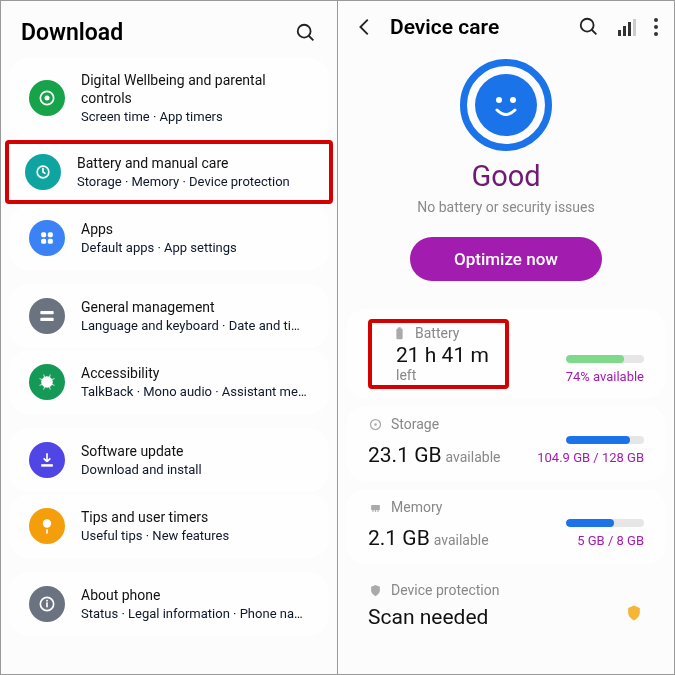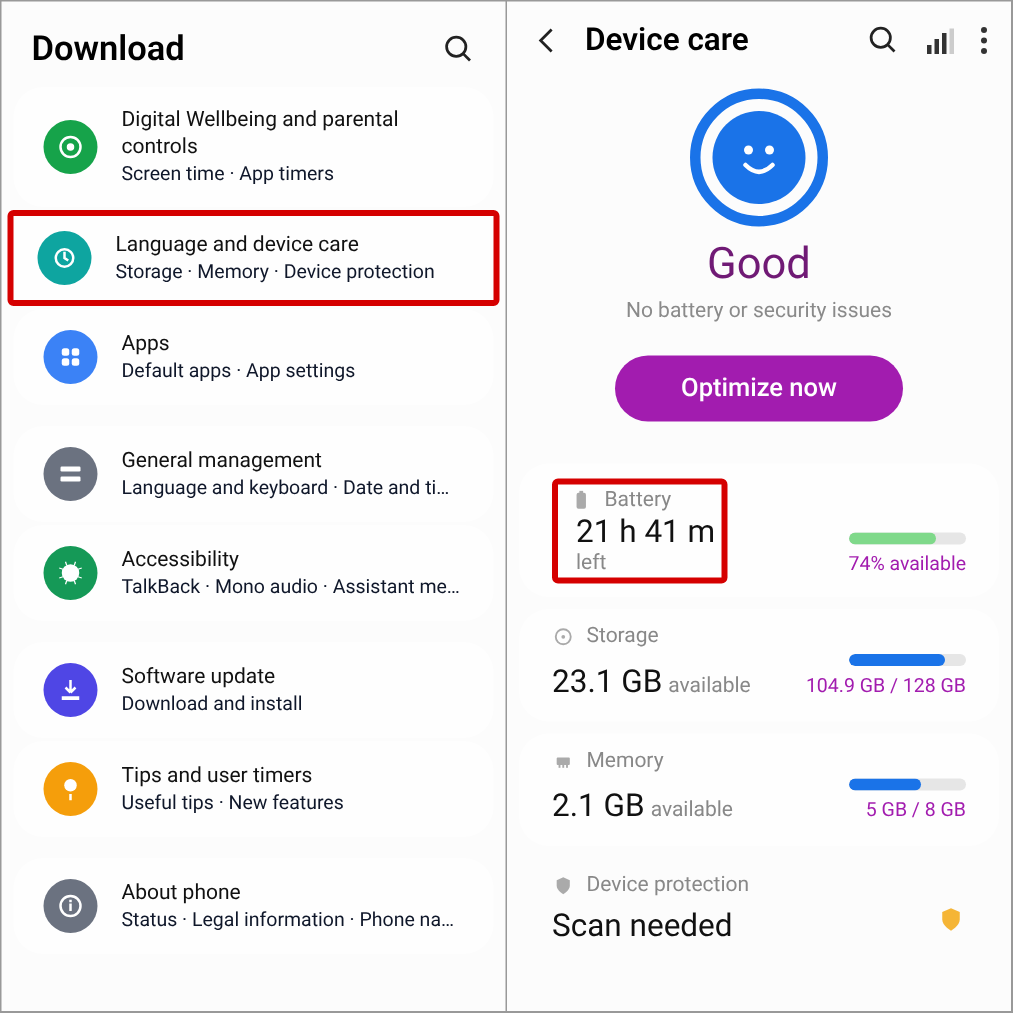--- a/index.html
+++ b/index.html
@@ -29,21 +29,21 @@
     .optbtn { display:block; margin:14px auto 24px; background:#a21caf; color:#fff; border:none; border-radius:26px; padding:12px 44px; font-size:17px; font-weight:500; }
     .metric { padding:10px 22px 14px; border-radius:20px; background:#fefefe; margin:4px 8px; }
     .metric.flat{ background:transparent; }
     .mrow1 { display:flex; align-items:center; gap:8px; color:#888; font-size:14px; }
     .mrow2 { display:flex; align-items:baseline; justify-content:space-between; margin-top:4px; }
     .mval { font-size:21px; color:#111; }
     .munit { font-size:14px; color:#888; margin-left:4px; }
     .mright { font-size:13px; color:#a21caf; white-space:nowrap; }
     .bar { width:78px; height:8px; border-radius:4px; background:#e6e6e6; margin-bottom:6px; margin-left:auto; position:relative; overflow:hidden; }
     .barf { position:absolute; left:0; top:0; bottom:0; border-radius:4px; }
-    .hl2 { border:4px solid #d50000; border-radius:4px; padding:2px 8px; display:inline-block;text-align:right; }
+    .hl2 { border:4px solid #d50000; border-radius:4px; padding:2px 20px; display:inline-block;text-align:right; }
     .sig { display:inline-flex; align-items:flex-end; gap:2px; height:18px; }
     .sig span{ width:3px; background:#333; }
     .dots { display:inline-flex; flex-direction:column; gap:3px; }
     .dots span{ width:4px; height:4px; border-radius:50%; background:#333; }
     .mini-ico { width:15px; height:15px; }
   </style>
 </head>
 <body>
 
 <div class="panel">
@@ -68,21 +68,21 @@
         </div>
       </div>
       <div class="item hl">
         <div class="ico" style="background:#0ea5a0">
           <svg viewBox="0 0 24 24">
             <circle cx="12" cy="12" r="7" fill="none" stroke="#fff" stroke-width="2"></circle>
             <path d="M12 7v5l3 2" stroke="#fff" stroke-width="2" fill="none"></path>
           </svg>
         </div>
   <div class="txt">
-          <div class="lab">Language and device care</div>
+          <div class="lab">Battery and manual care</div>
           <div class="sub">Storage  ·  Memory  ·  Device protection</div>
         </div>
       </div>
       <div class="item">
         <div class="ico" style="background:#3b82f6">
           <svg viewBox="0 0 24 24">
             <rect x="5" y="5" width="6" height="6" rx="2"></rect>
             <rect x="13" y="5" width="6" height="6" rx="2"></rect>
             <rect x="5" y="13" width="6" height="6" rx="2"></rect>
             <rect x="13" y="13" width="6" height="6" rx="2"></rect>

